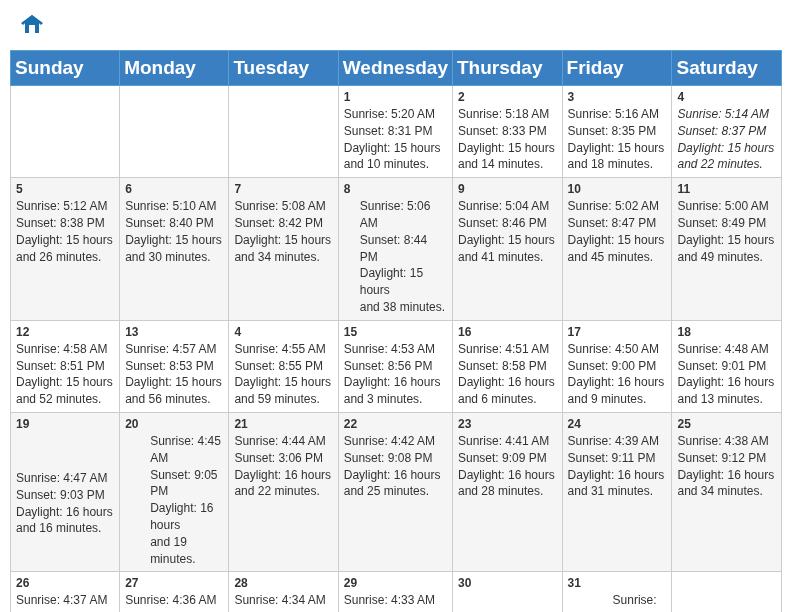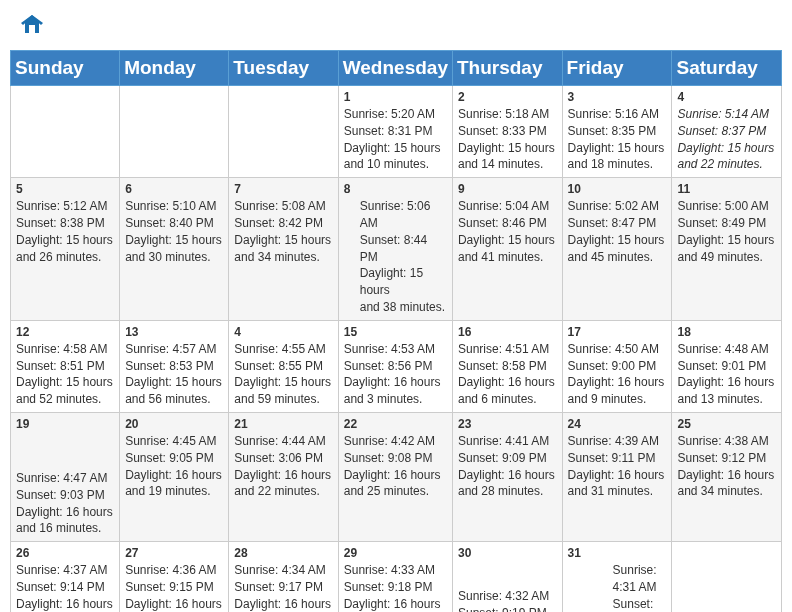--- a/index.html
+++ b/index.html
@@ -260,21 +260,21 @@
       <tr>
         <td>
           <span class="day-num">19</span>
           <div class="day-info" style="white-space: pre-line; margin-top: 39px;">Sunrise: 4:47 AM
 Sunset: 9:03 PM
 Daylight: 16 hours
 and 16 minutes.</div>
         </td>
         <td>
           <span class="day-num">20</span>
-          <div class="day-info" style="white-space: pre-line;">Sunrise: 4:45 AM
+          <div class="day-info" style="white-space: pre-line; margin-left: 25px;">Sunrise: 4:45 AM
 Sunset: 9:05 PM
 Daylight: 16 hours
 and 19 minutes.</div>
         </td>
         <td>
           <span class="day-num">21</span>
           <div class="day-info" style="white-space: pre-line;">Sunrise: 4:44 AM
 Sunset: 3:06 PM
 Daylight: 16 hours
 and 22 minutes.</div>

